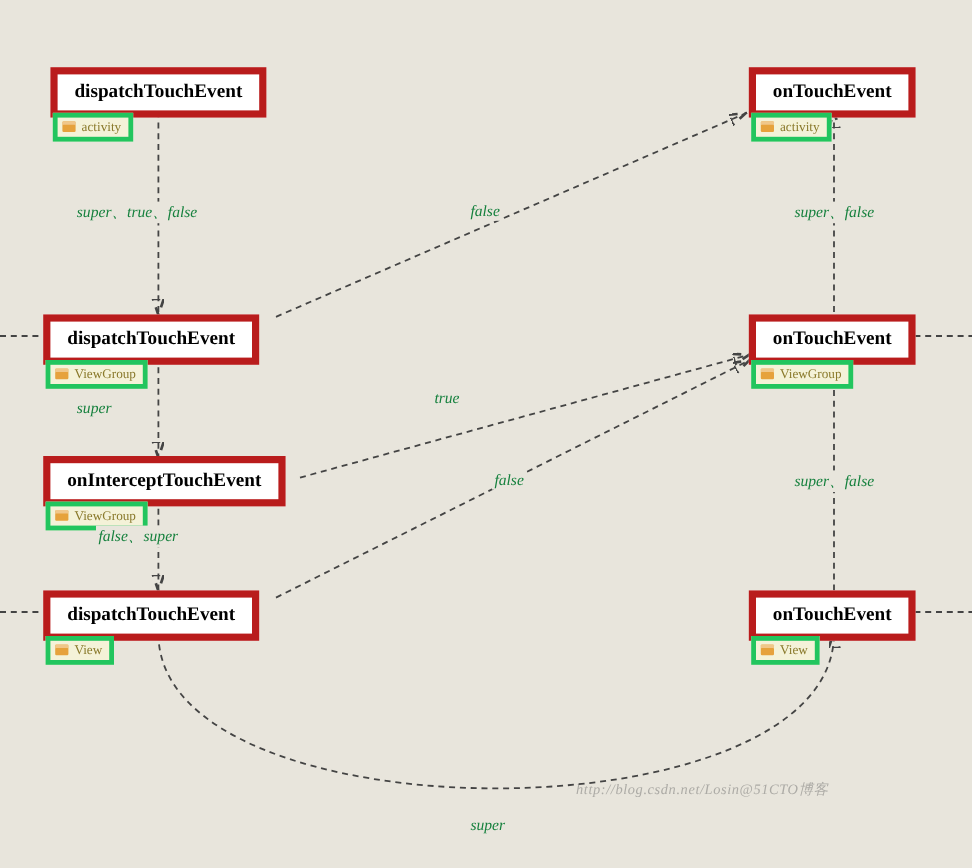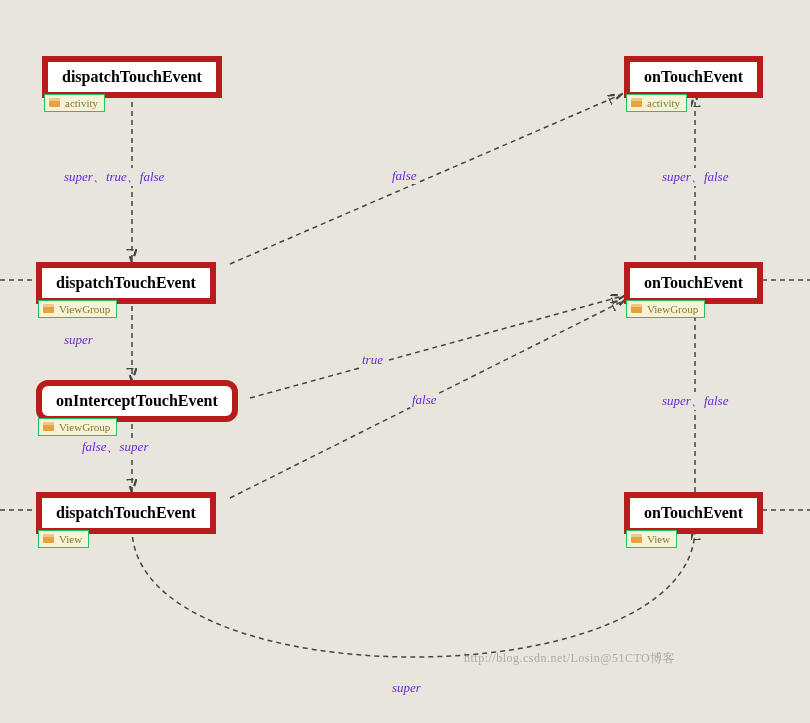--- a/index.html
+++ b/index.html
@@ -17,41 +17,41 @@
     background: #fff;
     border: 6px solid #b91c1c;
     padding: 6px 14px;
     font-size: 16px;
     font-weight: bold;
     white-space: nowrap;
   }
   .tag {
     position: absolute;
     background: #f4f2d8;
-    border: 1px solid #22c55e;
+    border: 4px solid #22c55e;
     color: #8a7a2c;
     font-size: 11px;
     padding: 2px 6px 2px 20px;
   }
   .tag::before {
     content: "";
     position: absolute;
     left: 4px;
     top: 3px;
     width: 11px;
     height: 9px;
     background: #e6a23c;
     border-radius: 1px;
     box-shadow: inset 0 3px 0 rgba(255,255,255,.4);
   }
   .edge-label {
     position: absolute;
     font-size: 13px;
     font-style: italic;
-    color: #6d28d9;
+    color: #15803d;
     background: #e8e5dc;
     padding: 0 2px;
     white-space: nowrap;
   }
   .watermark {
     position: absolute;
     font-size: 12px;
     color: rgba(100,100,100,.45);
     letter-spacing: .5px;
   }
@@ -108,32 +108,32 @@
 
 <div class="node" style="left:624px; top:56px;"><span>onTouchEvent</span></div>
 <div class="tag" style="left:626px; top:94px;"><span>activity</span></div>
 
 <div class="node" style="left:36px;  top:262px;"><span>dispatchTouchEvent</span></div>
 <div class="tag" style="left:38px;  top:300px;"><span>ViewGroup</span></div>
 
 <div class="node" style="left:624px; top:262px;"><span>onTouchEvent</span></div>
 <div class="tag" style="left:626px; top:300px;"><span>ViewGroup</span></div>
 
-<div class="node" style="left:36px;  top:380px;border-radius:12px;"><span>onInterceptTouchEvent</span></div>
+<div class="node" style="left:36px;  top:380px;"><span>onInterceptTouchEvent</span></div>
 <div class="tag" style="left:38px;  top:418px;"><span>ViewGroup</span></div>
 
 <div class="node" style="left:36px;  top:492px;"><span>dispatchTouchEvent</span></div>
 <div class="tag" style="left:38px;  top:530px;"><span>View</span></div>
 
 <div class="node" style="left:624px; top:492px;"><span>onTouchEvent</span></div>
 <div class="tag" style="left:626px; top:530px;"><span>View</span></div>
 
 <div class="edge-label" style="left:62px;  top:168px;">super、true、false</div>
 <div class="edge-label" style="left:390px; top:168px;">false</div>
 <div class="edge-label" style="left:660px; top:168px;">super、false</div>
 <div class="edge-label" style="left:62px;  top:332px;">super</div>
-<div class="edge-label" style="left:360px; top:352px;">true</div>
+<div class="edge-label" style="left:360px; top:324px;">true</div>
 <div class="edge-label" style="left:80px;  top:438px;">false、super</div>
 <div class="edge-label" style="left:410px; top:392px;">false</div>
 <div class="edge-label" style="left:660px; top:392px;">super、false</div>
 <div class="edge-label" style="left:390px; top:680px;">super</div>
 
-<div class="watermark" style="left:464px; top:650px;">http://blog.csdn.net/Losin@51CTO博客</div>
+<div class="watermark" style="left:480px; top:650px;font-style:italic;">http://blog.csdn.net/Losin@51CTO博客</div>
 
 </body></html>

